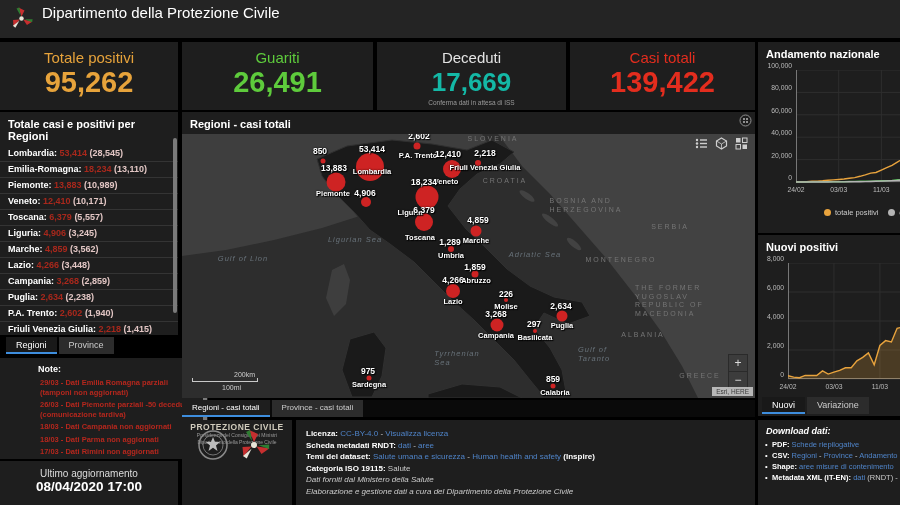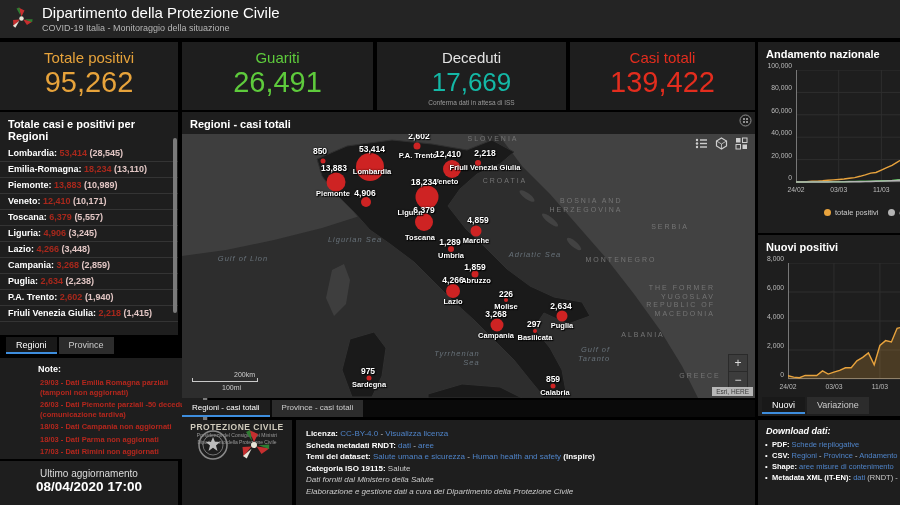--- a/index.html
+++ b/index.html
@@ -8,21 +8,21 @@
   .abs{position:absolute;}
   .panel{position:absolute;background:#1e1e1e;}
   .ptitle{font-size:11px;font-weight:bold;color:#fff;padding:6px 8px 4px 8px;}
   
   #hdr{position:absolute;left:0;top:0;width:900px;height:38px;background:#242424;}
   #hdr .t{position:absolute;left:42px;top:4px;font-size:15px;color:#fff;}
   #hdr .s{position:absolute;left:42px;top:23px;font-size:9px;color:#b5b5b5;}
   
   .stat-box{position:absolute;top:42px;height:68px;background:#1e1e1e;text-align:center;}
   .stat-box .lbl{font-size:15px;margin-top:7px;}
-  .stat-box .val{font-size:29px;font-weight:normal;line-height:32px;}
+  .stat-box .val{font-size:29px;font-weight:bold;line-height:32px;}
   .stat-box .note{font-size:6.5px;color:#9a9a9a;margin-top:1px;}
   
   #regions-panel{left:0;top:112px;width:178px;height:223px;overflow:hidden;}
   .region-row{height:16px;box-sizing:border-box;border-bottom:1px solid #343434;
               padding:2px 6px 0 8px;font-size:9px;white-space:nowrap;overflow:hidden;}
   .region-row .rn{color:#fff;font-weight:bold;}
   .region-row .rv{color:#a8281c;font-weight:bold;}
   .region-row .rp{color:#e2c6c4;font-weight:bold;}
   .vscroll{position:absolute;width:4px;background:#7a7a7a;border-radius:2px;}
   .tabs-row{position:absolute;display:flex;gap:2px;}
@@ -32,21 +32,21 @@
   .note-line{font-size:7.5px;line-height:9.5px;color:#b5271d;font-weight:bold;
              padding:0 10px;margin-bottom:3px;}
   #update-panel{left:0;top:461px;width:178px;height:44px;text-align:center;}
   #update-panel .u1{font-size:10px;color:#ddd;margin-top:7px;}
   #update-panel .u2{font-size:13.5px;font-weight:bold;color:#fff;}
   
   #map-panel{left:182px;top:112px;width:573px;height:286px;overflow:hidden;}
   #map-content{position:absolute;left:0;top:22px;width:573px;height:264px;overflow:hidden;}
   #map-svg{position:absolute;left:0;top:0;}
   .geo{position:absolute;transform:translate(-50%,-50%);color:#757575;font-size:7px;
-       letter-spacing:2px;text-align:right;white-space:pre-line;line-height:8.5px;}
+       letter-spacing:2px;text-align:left;white-space:pre-line;line-height:8.5px;}
   .geo.sea{color:#68727a;font-style:italic;letter-spacing:1px;font-size:7.5px;}
   .bub-val{position:absolute;transform:translate(-50%,-50%);color:#fff;font-weight:bold;
            font-size:8.5px;text-shadow:0 0 2px #000,1px 1px 1px #000;white-space:nowrap;}
   .bub-name{position:absolute;transform:translate(-50%,-50%);color:#fff;font-weight:bold;
             font-size:7.5px;text-shadow:0 0 2px #000,1px 1px 1px #000;white-space:nowrap;}
   .mapctl{position:absolute;display:flex;gap:7px;}
   .zoombtns{position:absolute;left:546px;top:220px;width:18px;background:#3c3c3c;
             border:1px solid #2a2a2a;text-align:center;color:#ddd;}
   .zoombtns div{height:16px;line-height:16px;font-size:12px;border-bottom:1px solid #2a2a2a;cursor:pointer;}
   .zoombtns div:last-child{border-bottom:none;}
@@ -97,21 +97,20 @@
           <path d="M-1,-3 L-5,-10 L-2,-11 Z" fill="#2e7d32"></path>
         </g>
       <g transform="rotate(240)">
           <path d="M0,-2 L-3,-11 L3,-8 Z" fill="#c62f2f"></path>
           <path d="M-1,-3 L-5,-10 L-2,-11 Z" fill="#e8e4d8"></path>
         </g>
       <circle r="2.2" fill="#e8e4d8"></circle>
     </g>
   </svg>
   <div class="t">Dipartimento della Protezione Civile</div>
-  <div class="s">COVID-19 Italia - Monitoraggio della situazione</div>
 </div>
 
 <div class="stat-box" style="left:0;width:178px">
   <div class="lbl" style="color: rgb(231, 163, 59);">Totale positivi</div>
   <div class="val" style="color: rgb(231, 163, 59);">95,262</div>
 </div>
 <div class="stat-box" style="left:182px;width:191px">
   <div class="lbl" style="color: rgb(94, 203, 60);">Guariti</div>
   <div class="val" style="color: rgb(94, 203, 60);">26,491</div>
 </div>
@@ -127,20 +126,21 @@
 
 <div id="regions-panel" class="panel">
   <div class="ptitle">Totale casi e positivi per Regioni</div>
   <div id="region-list">
       <div class="region-row"><span class="rn">Lombardia: </span><span class="rv">53,414 </span><span class="rp">(28,545)</span></div>
       <div class="region-row"><span class="rn">Emilia-Romagna: </span><span class="rv">18,234 </span><span class="rp">(13,110)</span></div>
       <div class="region-row"><span class="rn">Piemonte: </span><span class="rv">13,883 </span><span class="rp">(10,989)</span></div>
       <div class="region-row"><span class="rn">Veneto: </span><span class="rv">12,410 </span><span class="rp">(10,171)</span></div>
       <div class="region-row"><span class="rn">Toscana: </span><span class="rv">6,379 </span><span class="rp">(5,557)</span></div>
       <div class="region-row"><span class="rn">Liguria: </span><span class="rv">4,906 </span><span class="rp">(3,245)</span></div>
+      <div class="region-row"><span class="rn">Marche: </span><span class="rv">4,859 </span><span class="rp">(3,562)</span></div>
       <div class="region-row"><span class="rn">Lazio: </span><span class="rv">4,266 </span><span class="rp">(3,448)</span></div>
       <div class="region-row"><span class="rn">Campania: </span><span class="rv">3,268 </span><span class="rp">(2,859)</span></div>
       <div class="region-row"><span class="rn">Puglia: </span><span class="rv">2,634 </span><span class="rp">(2,238)</span></div>
       <div class="region-row"><span class="rn">P.A. Trento: </span><span class="rv">2,602 </span><span class="rp">(1,940)</span></div>
       <div class="region-row"><span class="rn">Friuli Venezia Giulia: </span><span class="rv">2,218 </span><span class="rp">(1,415)</span></div>
     </div>
   <div class="vscroll" style="right:1px;top:26px;height:175px"></div>
 </div>
 <div class="tabs-row" style="left:6px;top:337px">
   <div class="stab active">Regioni</div>

